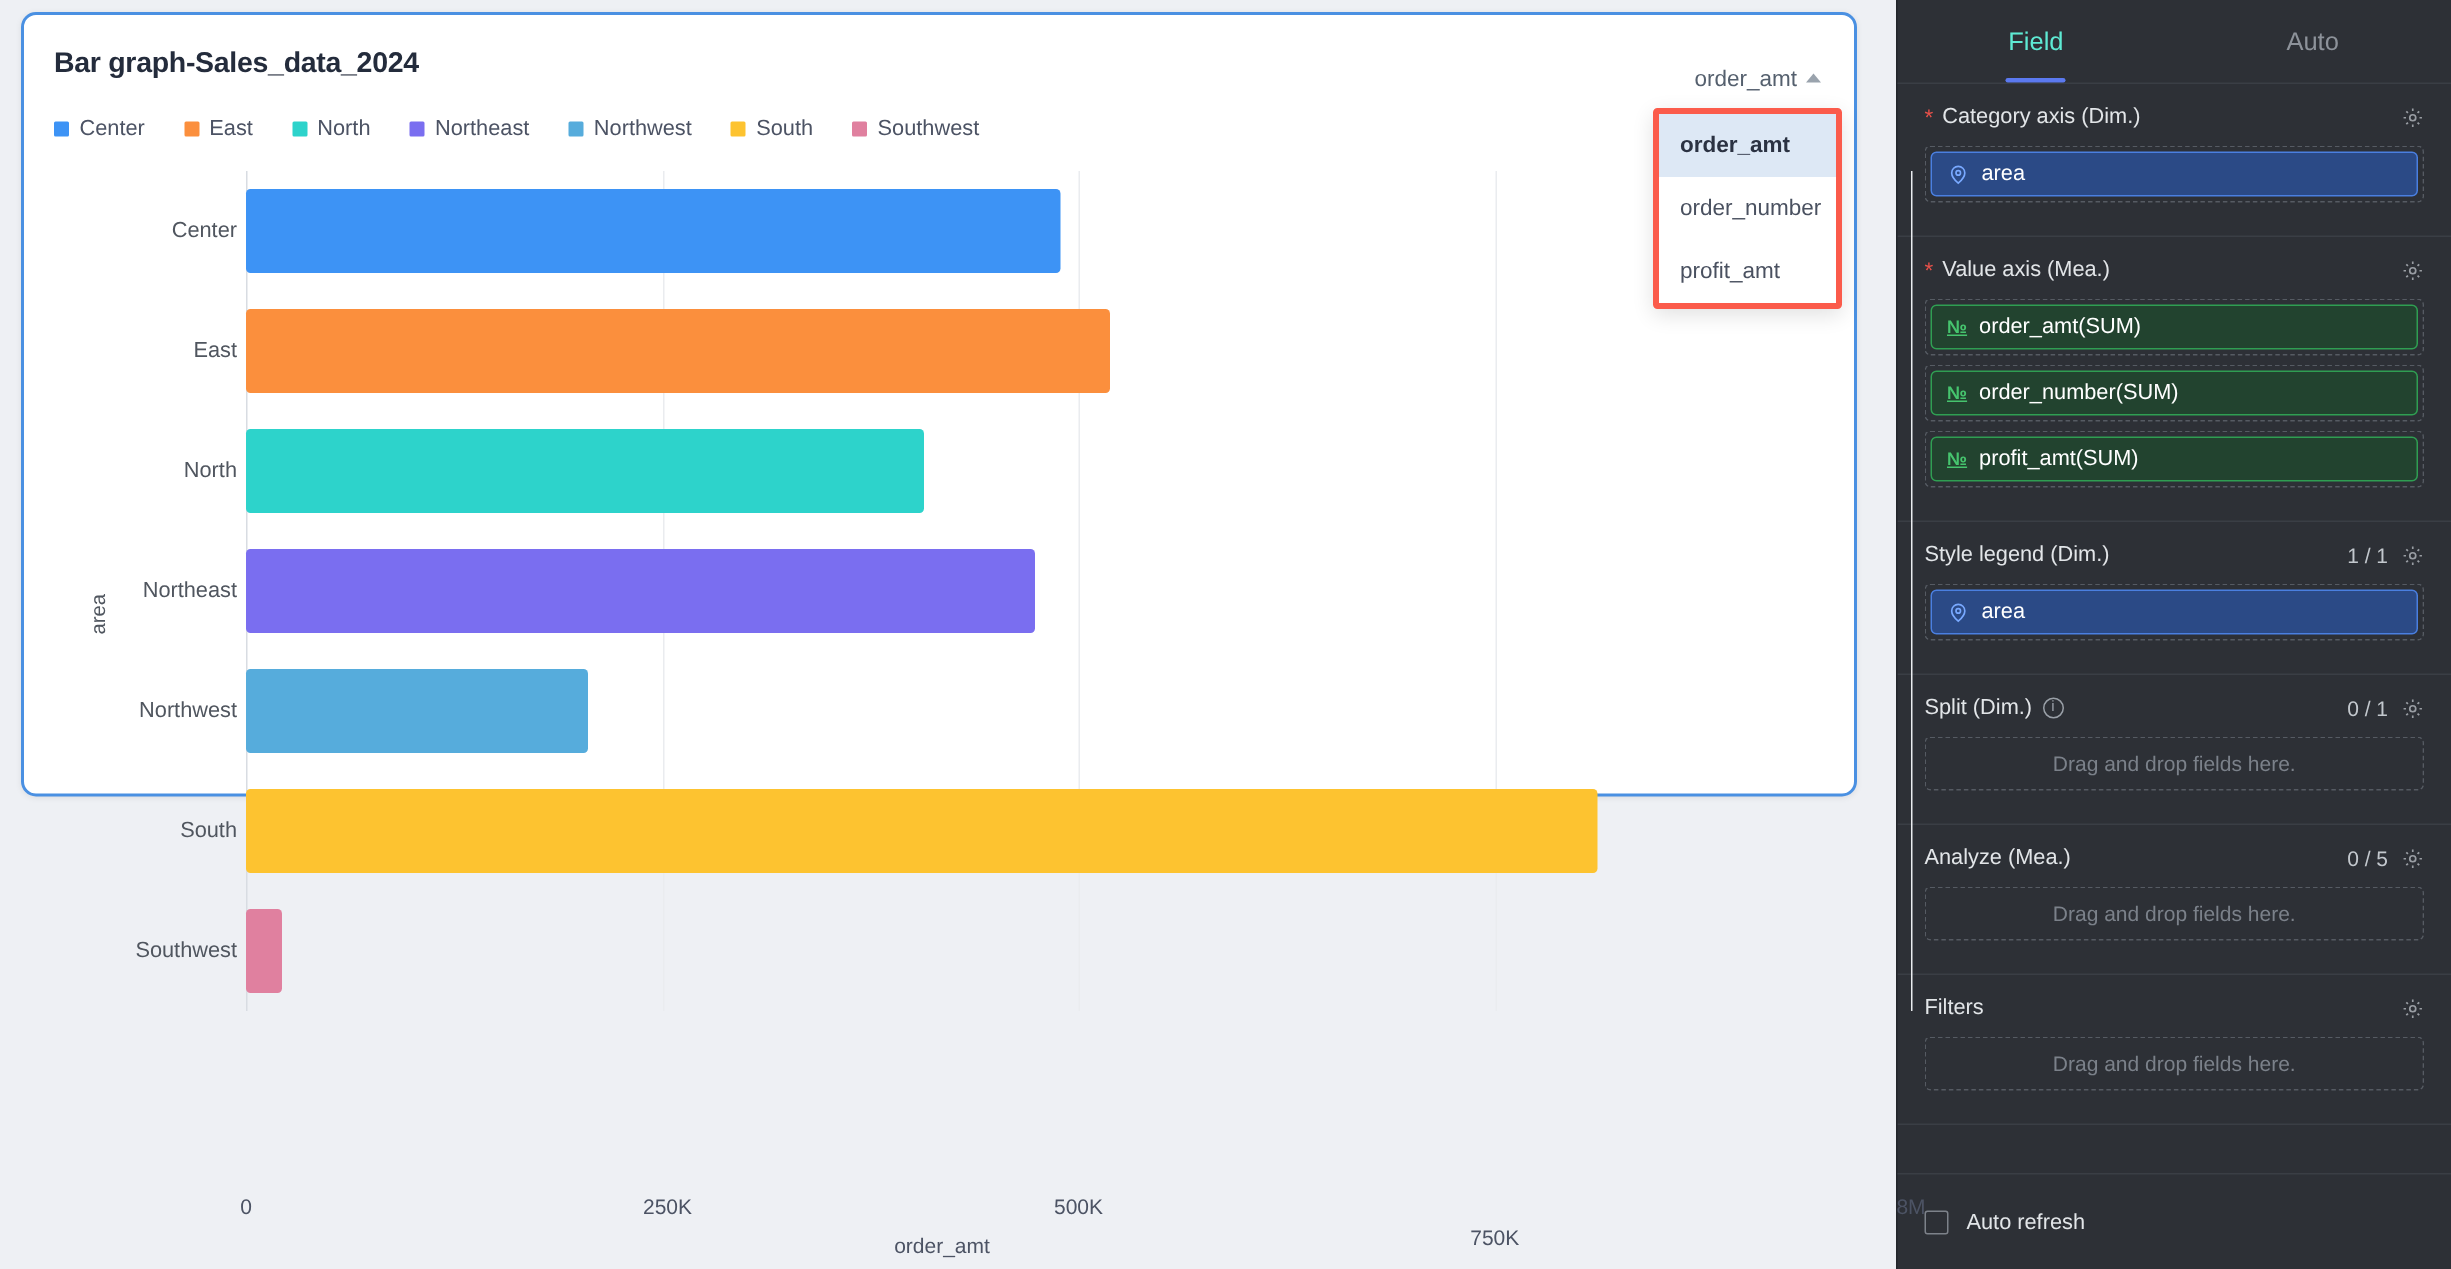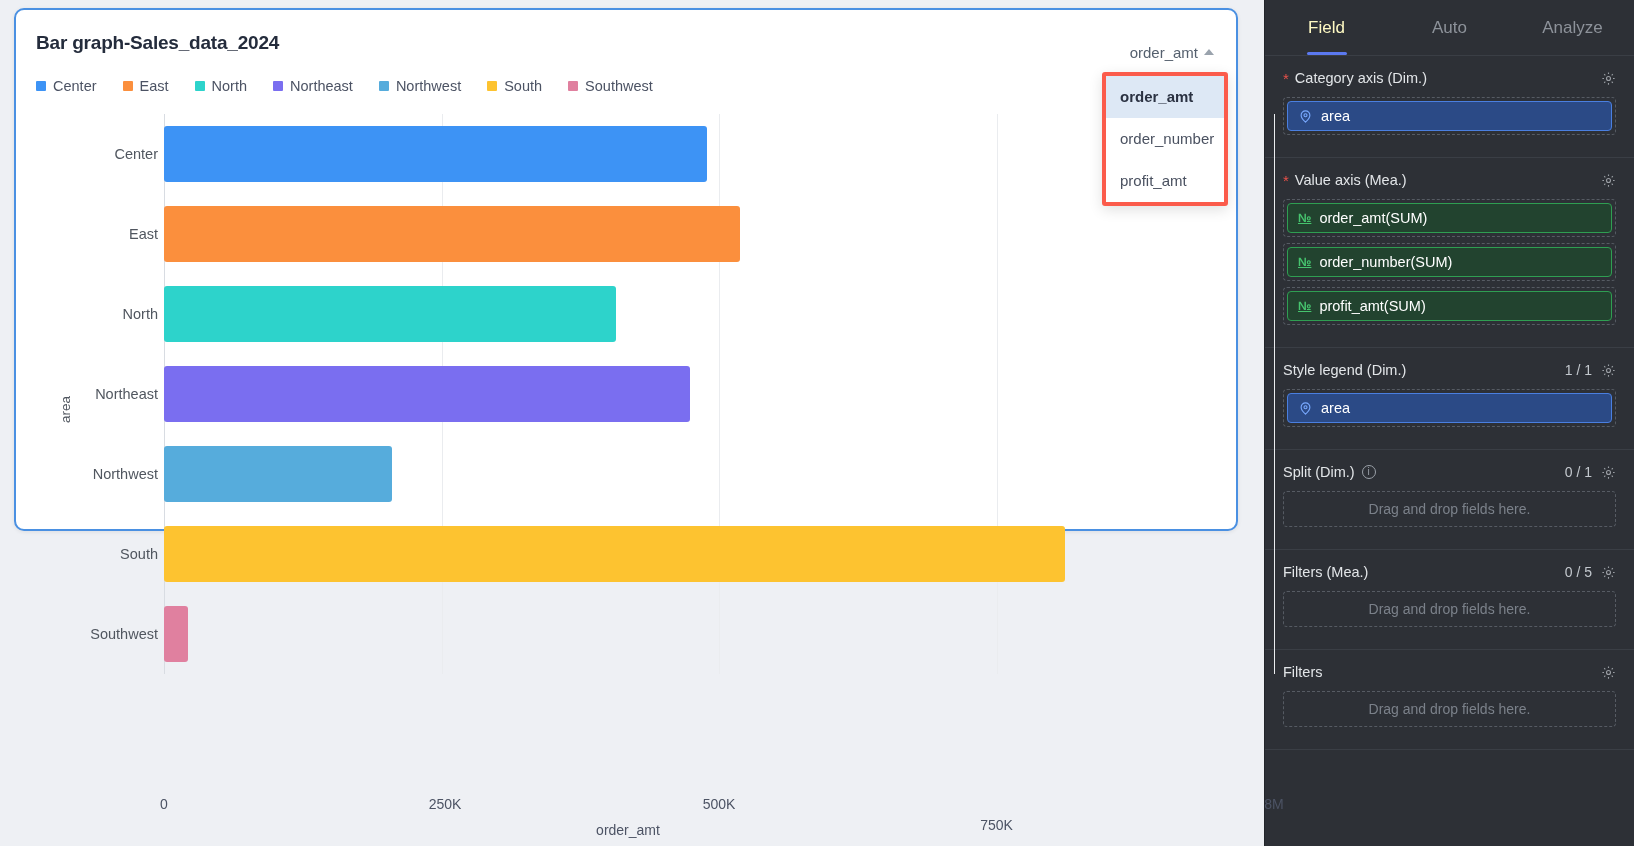--- a/index.html
+++ b/index.html
@@ -116,21 +116,21 @@
     border-left: 1px solid #22252a;
   }
   .panel-tabs {
     height: 56px; display: flex; align-items: stretch;
     border-bottom: 1px solid #3a3e45; flex: 0 0 auto;
   }
   .panel-tab {
     flex: 1; display: flex; align-items: center; justify-content: center;
     font-size: 17px; color: #8d929a; cursor: pointer; position: relative;
   }
-  .panel-tab.active { color: #fef9c3; }
+  .panel-tab.active { color: #5eead4; }
   .panel-tab.active::after {
     content: ""; position: absolute; bottom: 0;
     left: 50%; transform: translateX(-50%);
     width: 40px; height: 3px; background: #5b79f0; border-radius: 2px;
   }
   .panel-scroll { flex: 1 1 auto; overflow: hidden; }
   .section { padding: 14px 18px 16px 18px; border-bottom: 1px solid #3a3e45; }
   .section-head {
     display: flex; align-items: center;
     font-size: 14.5px; color: #e2e5e8; margin-bottom: 11px;
@@ -275,21 +275,20 @@
         <div class="x-axis-title">order_amt</div>
       </div>
 
     </div>
   </div>
 
   <div class="panel">
     <div class="panel-tabs" id="panel-tabs">
         <div class="panel-tab active">Field</div>
         <div class="panel-tab">Auto</div>
-        <div class="panel-tab">Analyze</div>
       </div>
     <div class="panel-scroll" id="panel-sections">
         <div class="section">
           <div class="section-head">
             <span class="req-star">*</span>
             <span class="section-title">Category axis (Dim.)</span>
             <span class="section-right">
               <span>
                 <svg class="gear" viewBox="0 0 24 24" fill="none" stroke="#c3c8ce" stroke-width="1.8">
                   <circle cx="12" cy="12" r="3.2"></circle>
@@ -374,21 +373,21 @@
                   <circle cx="12" cy="12" r="3.2"></circle>
                   <path d="M12 2.2v2.6M12 19.2v2.6M21.8 12h-2.6M4.8 12H2.2M18.9 5.1l-1.8 1.8M6.9 17.1l-1.8 1.8M18.9 18.9l-1.8-1.8M6.9 6.9L5.1 5.1"></path>
                 </svg>
               </span>
             </span>
           </div>
           <div class="dropzone empty">Drag and drop fields here.</div>
         </div>
         <div class="section">
           <div class="section-head">
-            <span class="section-title">Filters (Mea.)</span>
+            <span class="section-title">Analyze (Mea.)</span>
             <span class="section-right">
               <span class="count">0 / 5</span>
               <span>
                 <svg class="gear" viewBox="0 0 24 24" fill="none" stroke="#c3c8ce" stroke-width="1.8">
                   <circle cx="12" cy="12" r="3.2"></circle>
                   <path d="M12 2.2v2.6M12 19.2v2.6M21.8 12h-2.6M4.8 12H2.2M18.9 5.1l-1.8 1.8M6.9 17.1l-1.8 1.8M18.9 18.9l-1.8-1.8M6.9 6.9L5.1 5.1"></path>
                 </svg>
               </span>
             </span>
           </div>
@@ -402,15 +401,19 @@
                 <svg class="gear" viewBox="0 0 24 24" fill="none" stroke="#c3c8ce" stroke-width="1.8">
                   <circle cx="12" cy="12" r="3.2"></circle>
                   <path d="M12 2.2v2.6M12 19.2v2.6M21.8 12h-2.6M4.8 12H2.2M18.9 5.1l-1.8 1.8M6.9 17.1l-1.8 1.8M18.9 18.9l-1.8-1.8M6.9 6.9L5.1 5.1"></path>
                 </svg>
               </span>
             </span>
           </div>
           <div class="dropzone empty">Drag and drop fields here.</div>
         </div>
       </div>
+    <div class="panel-foot">
+      <span class="checkbox"></span>
+      <span class="foot-label">Auto refresh</span>
+    </div>
   </div>
 
 </div>
 
 </body></html>

